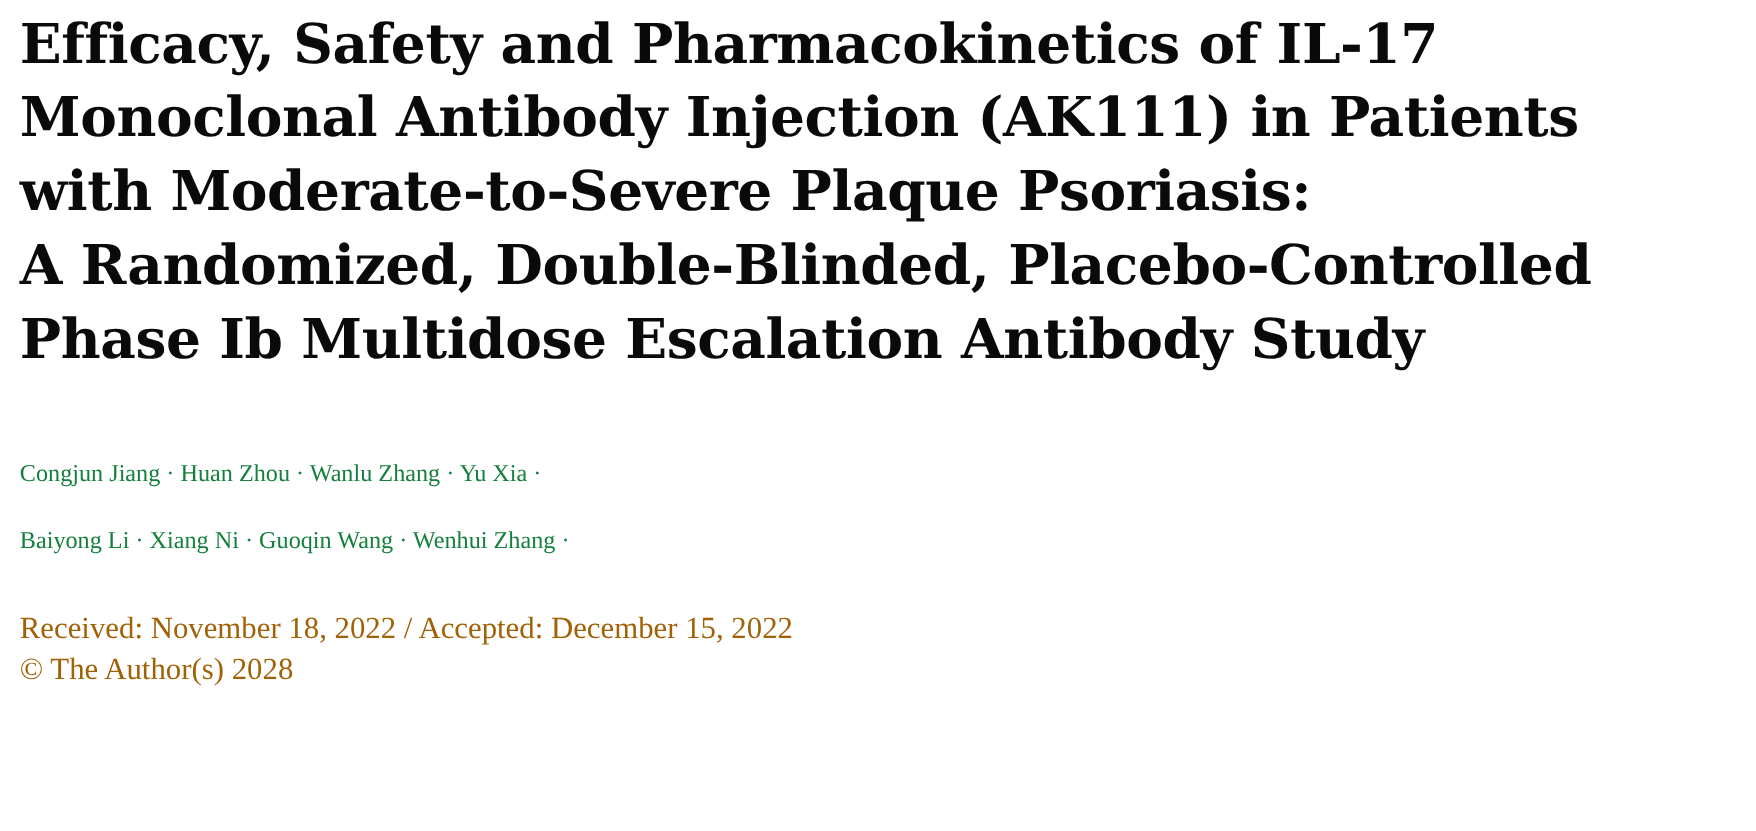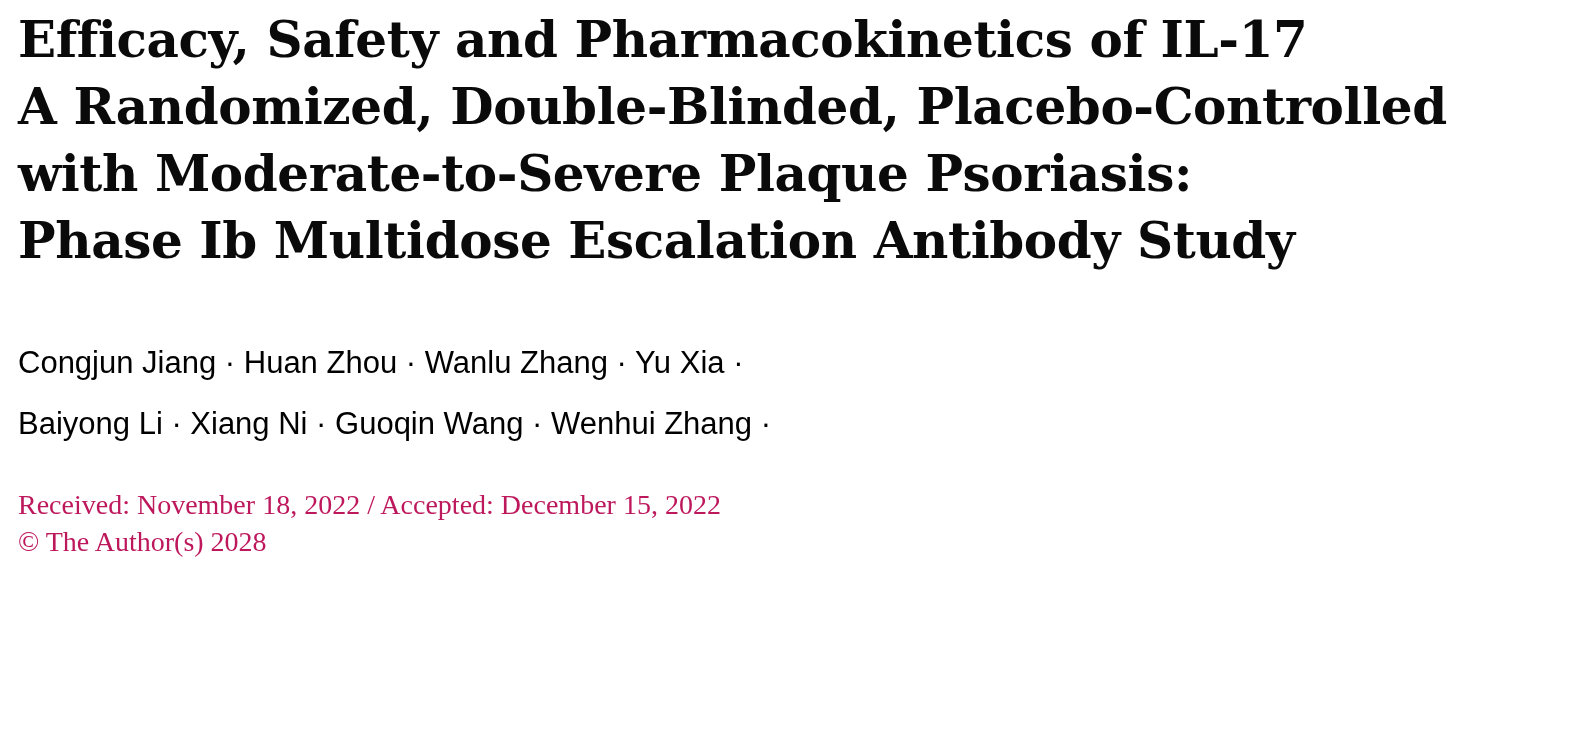--- a/index.html
+++ b/index.html
@@ -32,46 +32,47 @@
     padding: 0;
   }
   .title .line {
     display: block;
     white-space: nowrap;
   }
   .authors {
     margin-top: 58px;
   }
   .author-line {
-    font-family: Liberation Sans, sans-serif;
-    font-size: 31px;
+    font-family: Liberation Serif, serif;
+    font-size: 22px;
     line-height: 61px;
-    color: #000000;
+    color: #15803d;
     white-space: nowrap;
   }
   .dates {
     margin-top: 32px;
   }
   .date-line {
     font-family: "Liberation Serif", serif;
     font-size: 28px;
     line-height: 37px;
-    color: #be185d;
+    color: #a16207;
     white-space: nowrap;
   }
 </style>
 </head>
 <body>
 
 <div class="page">
 
   <h1 class="title">
     <span class="line">Efficacy, Safety and Pharmacokinetics of IL-17</span>
+    <span class="line">Monoclonal Antibody Injection (AK111) in Patients</span>
+    <span class="line">with Moderate-to-Severe Plaque Psoriasis:</span>
     <span class="line">A Randomized, Double-Blinded, Placebo-Controlled</span>
-    <span class="line">with Moderate-to-Severe Plaque Psoriasis:</span>
     <span class="line">Phase Ib Multidose Escalation Antibody Study</span>
   </h1>
 
   <div class="authors">
     <div class="author-line">Congjun Jiang · Huan Zhou · Wanlu Zhang · Yu Xia ·</div>
     <div class="author-line">Baiyong Li · Xiang Ni · Guoqin Wang · Wenhui Zhang ·</div>
   </div>
 
   <div class="dates">
     <div class="date-line">Received: November 18, 2022 / Accepted: December 15, 2022</div>

